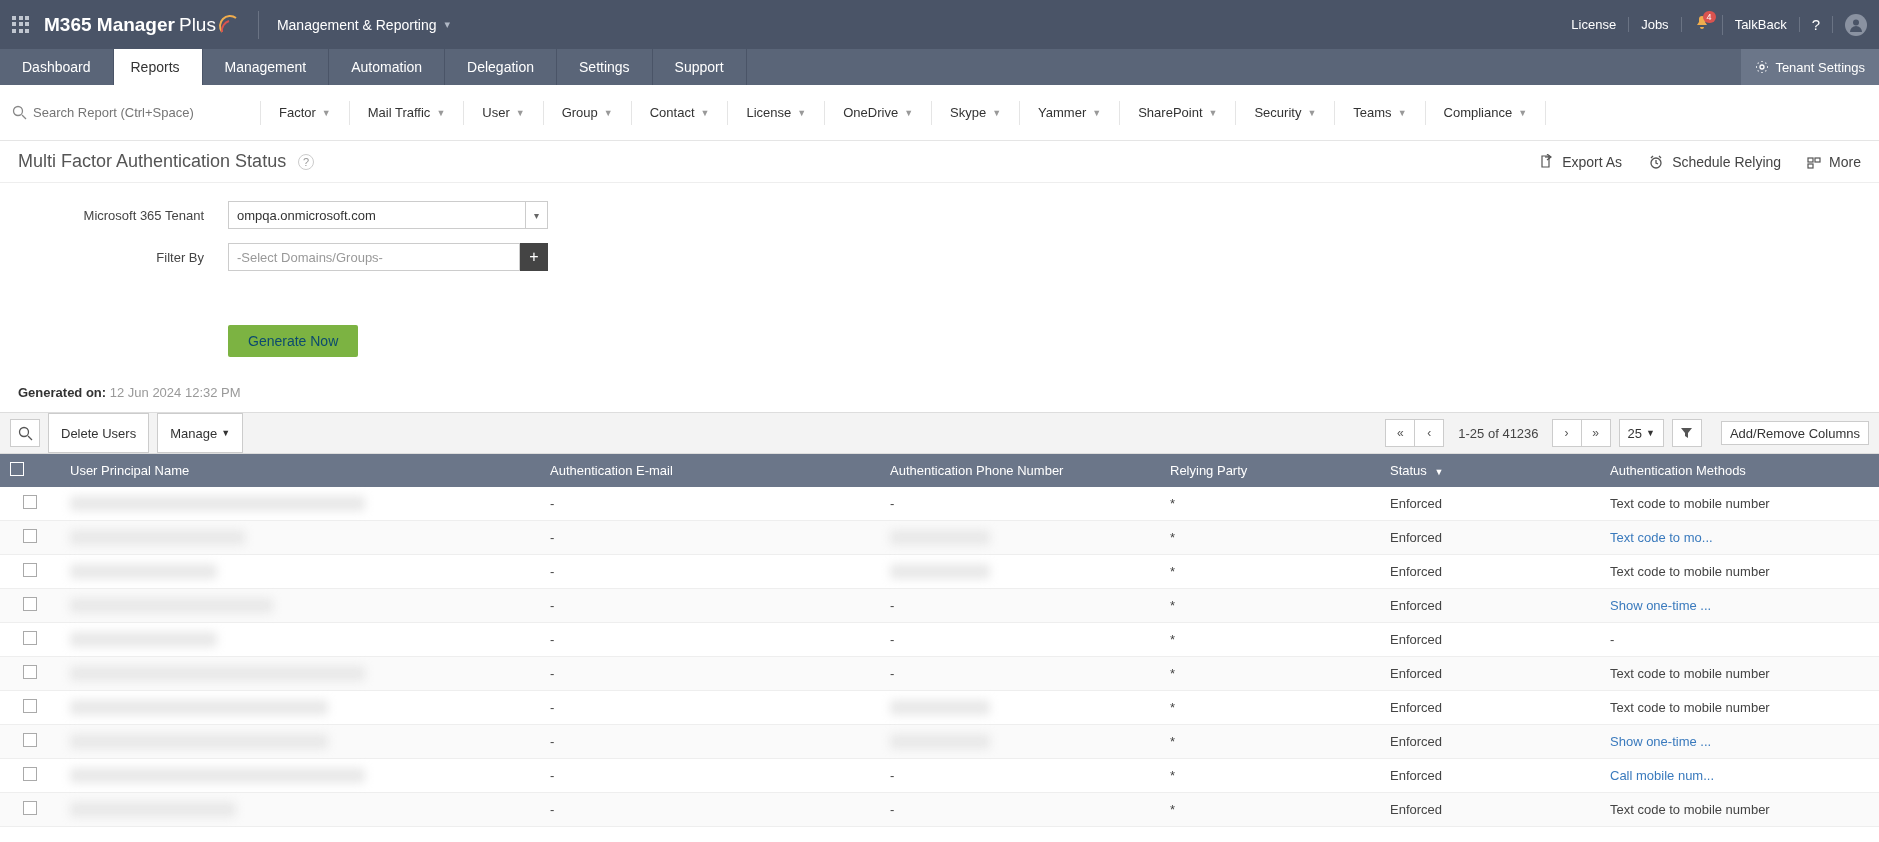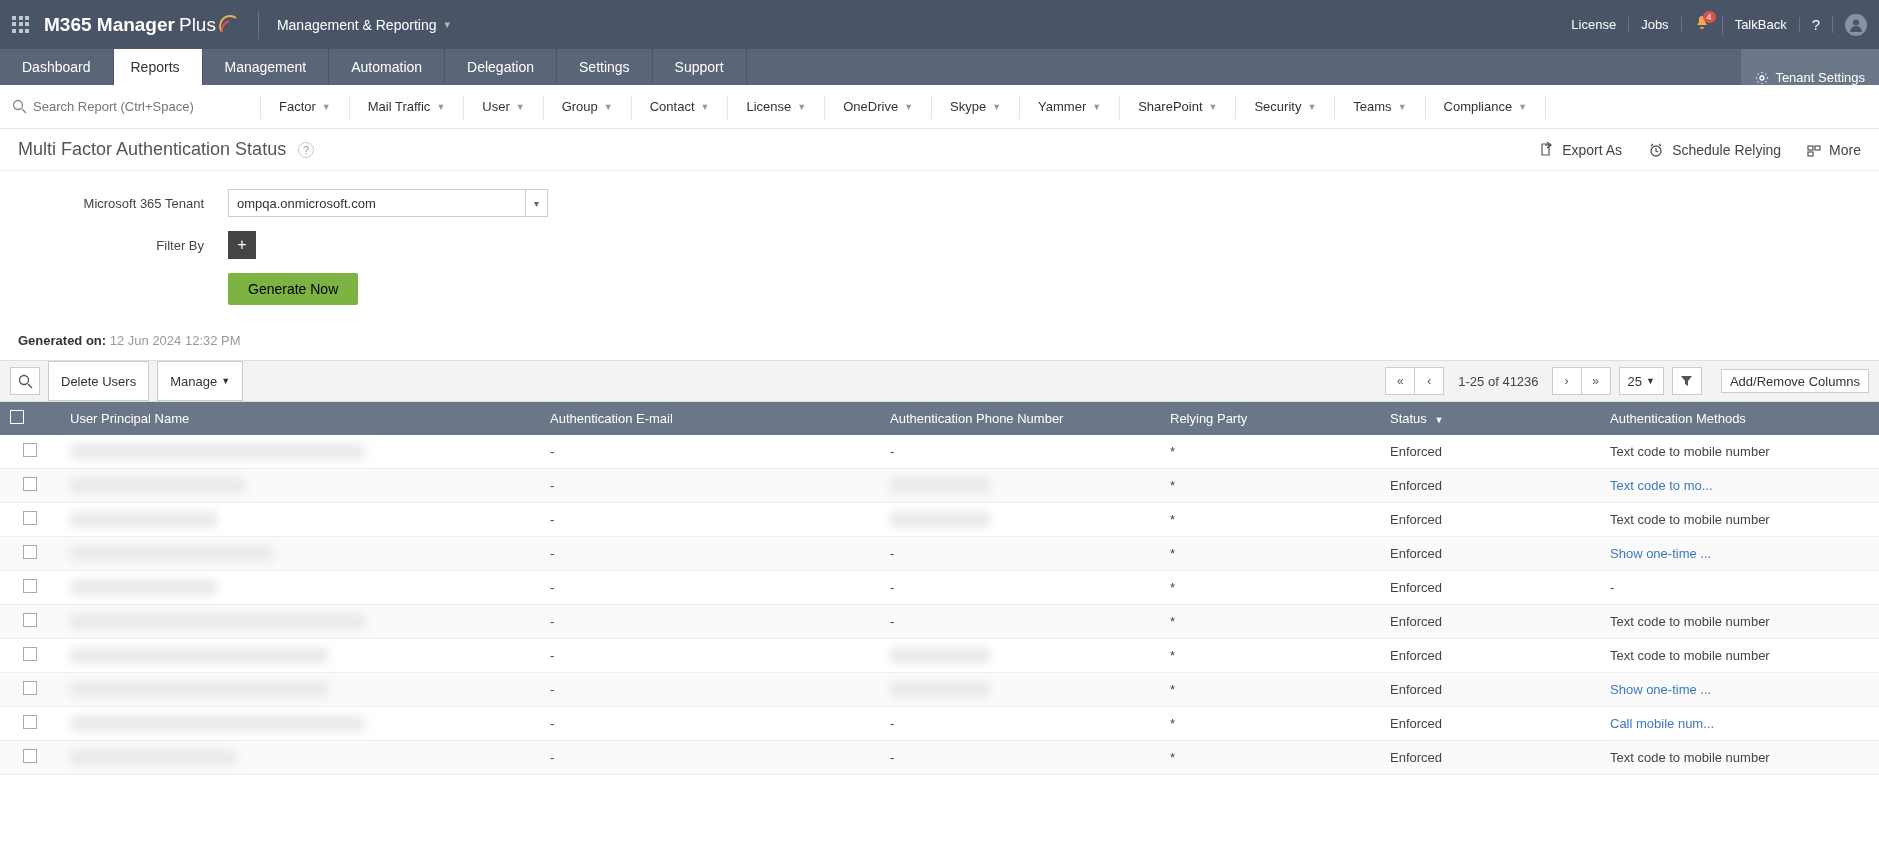--- a/index.html
+++ b/index.html
@@ -21,24 +21,24 @@
   .top-links .bell { position: relative; padding: 0 12px; border-right: 1px solid #6a7384; color: #f0ad4e; font-size: 16px; cursor: pointer; }
   .top-links .bell .badge { position: absolute; top: -4px; right: 6px; background: #d9534f; color: #fff; font-size: 9px; border-radius: 7px; padding: 0 4px; line-height: 12px; }
   .top-links .help { padding: 0 12px; border-right: 1px solid #6a7384; font-size: 15px; color: #fff; cursor: pointer; }
   .top-links .avatar { margin-left: 12px; width: 22px; height: 22px; border-radius: 50%; background: #8a92a1; cursor: pointer; display:flex; align-items:center; justify-content:center; }
   
   
   .navrow { background: #5a6578; height: 36px; display: flex; align-items: stretch; }
   .navtab { padding: 0 22px; color: #fff; font-size: 14px; display: flex; align-items: center; cursor: pointer; border-right: 1px solid #4a5467; }
   .navtab.active { background: #fff; color: #333; padding-left: 17px; }
   .navrow-spacer { flex: 1; }
-  .tenant-settings { background: #6b7689; color: #fff; padding: 0 14px; display: flex; align-items: flex-end; cursor: pointer; font-size: 13px; gap: 6px; }
-  
-  
-  .filterrow { height: 44px; border-bottom: 1px solid #e5e5e5; display: flex; align-items: center; }
+  .tenant-settings { background: #6b7689; color: #fff; padding: 0 14px; display: flex; align-items: center; cursor: pointer; font-size: 13px; gap: 6px; }
+  
+  
+  .filterrow { height: 56px; border-bottom: 1px solid #e5e5e5; display: flex; align-items: center; }
   .searchbox { display: flex; align-items: center; width: 260px; padding-left: 12px; color: #999; }
   .searchbox svg { margin-right: 6px; }
   .searchbox input { border: none; outline: none; font-size: 13px; color: #666; width: 200px; background: transparent; }
   .filterrow .catsep { width: 1px; height: 24px; background: #e5e5e5; }
   .cat { padding: 0 18px; display: flex; align-items: center; gap: 6px; color: #333; font-size: 13px; cursor: pointer; }
   .cat .chev { font-size: 9px; color: #999; }
   
   
   .titlerow { display: flex; align-items: center; padding: 10px 18px 10px 18px; border-bottom: 1px solid #eee; }
   .page-title { font-size: 18px; font-weight: 400; color: #555; }
@@ -48,21 +48,21 @@
   
   
   .formarea { padding: 18px 18px 8px 18px; }
   .formrow { display: flex; align-items: center; margin-bottom: 14px; }
   .formlabel { width: 210px; text-align: right; padding-right: 24px; color: #444; font-size: 13px; }
   .formselect { width: 320px; height: 28px; border: 1px solid #ccc; display: flex; align-items: center; padding: 0 8px; position: relative; background: #fff; }
   .formselect .seltext { flex: 1; font-size: 13px; color: #333; }
   .formselect .selchev { width: 22px; height: 26px; border-left: 1px solid #ccc; display: flex; align-items: center; justify-content: center; margin-right: -8px; cursor: pointer; font-size: 10px; color: #666; }
   .formselect.placeholder .seltext { color: #999; }
   .addbtn { width: 28px; height: 28px; background: #444; color: #fff; display: flex; align-items: center; justify-content: center; margin-left: 0; cursor: pointer; font-size: 16px; }
-  .generate-btn { background: #7cb342; color: #000000; border: none; padding: 8px 20px; font-size: 14px; cursor: pointer; border-radius: 2px; }
+  .generate-btn { background: #7cb342; color: #0c4a6e; border: none; padding: 8px 20px; font-size: 14px; cursor: pointer; border-radius: 2px; margin-top: 40px; }
   
   
   .genline { padding: 6px 18px 12px 18px; font-size: 13px; }
   .genline b { color: #333; }
   .genline span { color: #999; }
   
   
   .tabletoolbar { background: #f3f3f3; border-top: 1px solid #ddd; border-bottom: 1px solid #ddd; height: 42px; display: flex; align-items: center; padding: 0 10px; }
   .tb-icon { width: 30px; height: 28px; background: #fff; border: 1px solid #ccc; display: flex; align-items: center; justify-content: center; margin-right: 8px; cursor: pointer; }
   .tb-btn { background: #fff; border: 1px solid #ccc; height: 40px; padding: 0 12px; display: flex; align-items: center; cursor: pointer; font-size: 13px; margin-right: 8px; gap: 4px; }
@@ -275,20 +275,23 @@
 <div class="formarea">
   <div class="formrow">
     <div class="formlabel">Microsoft 365 Tenant</div>
     <div class="formselect">
       <div class="seltext">ompqa.onmicrosoft.com</div>
       <div class="selchev">▾</div>
     </div>
   </div>
   <div class="formrow">
     <div class="formlabel">Filter By</div>
+    <div class="formselect placeholder" style="width:292px">
+      <div class="seltext">-Select Domains/Groups-</div>
+    </div>
     <div class="addbtn">+</div>
   </div>
   <div class="formrow">
     <div class="formlabel"></div>
     <button class="generate-btn">Generate Now</button>
   </div>
 </div>
 
 <div class="genline">
   <b>Generated on:</b>

